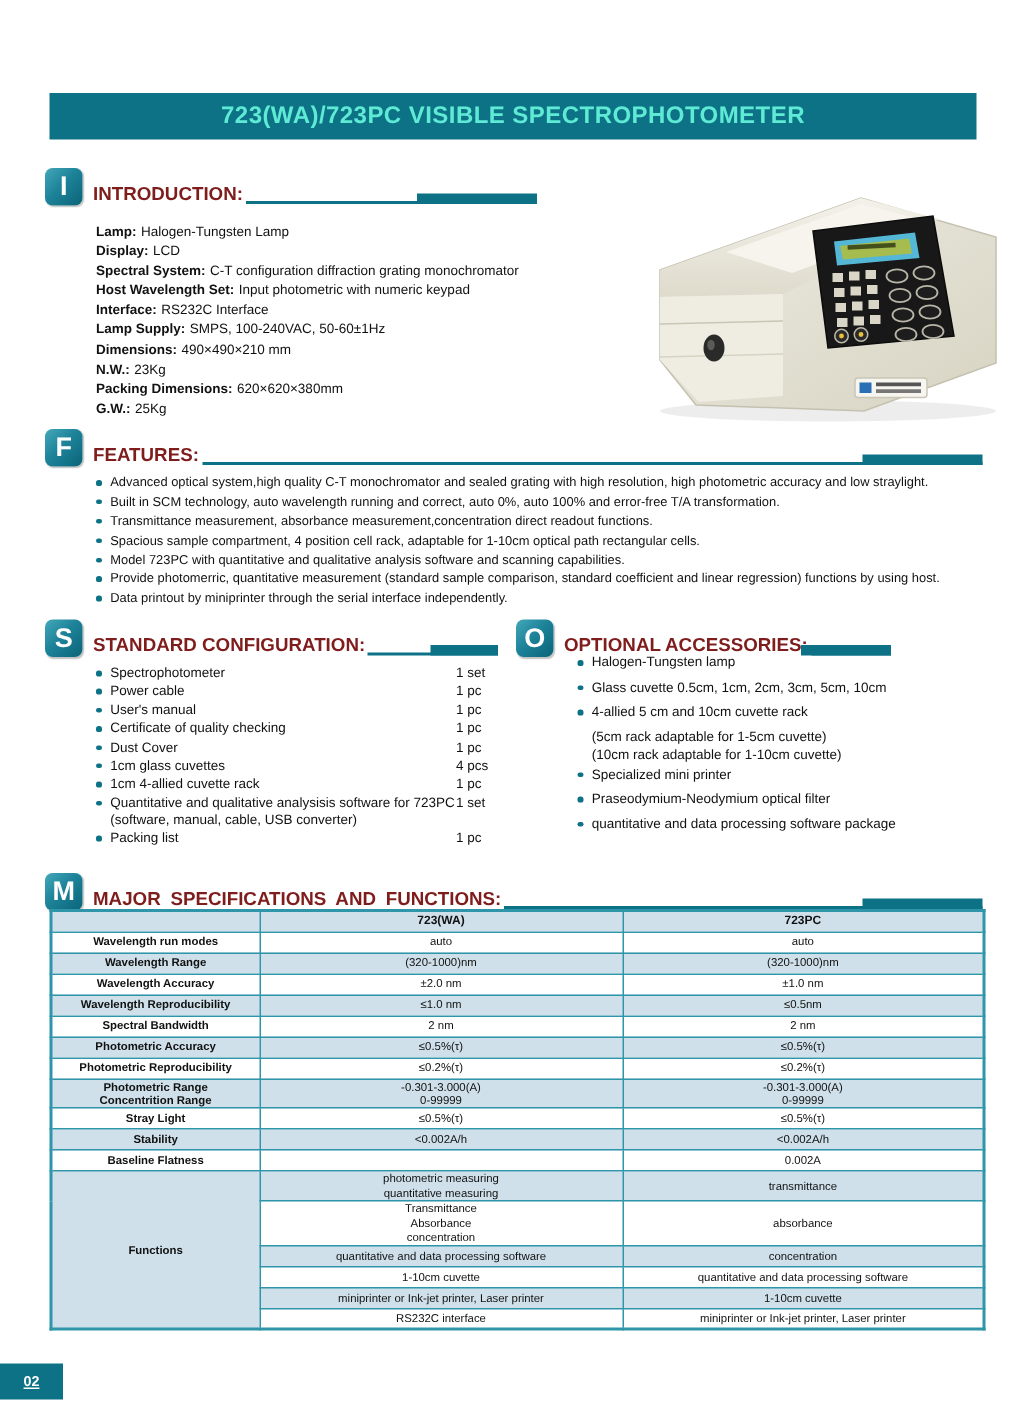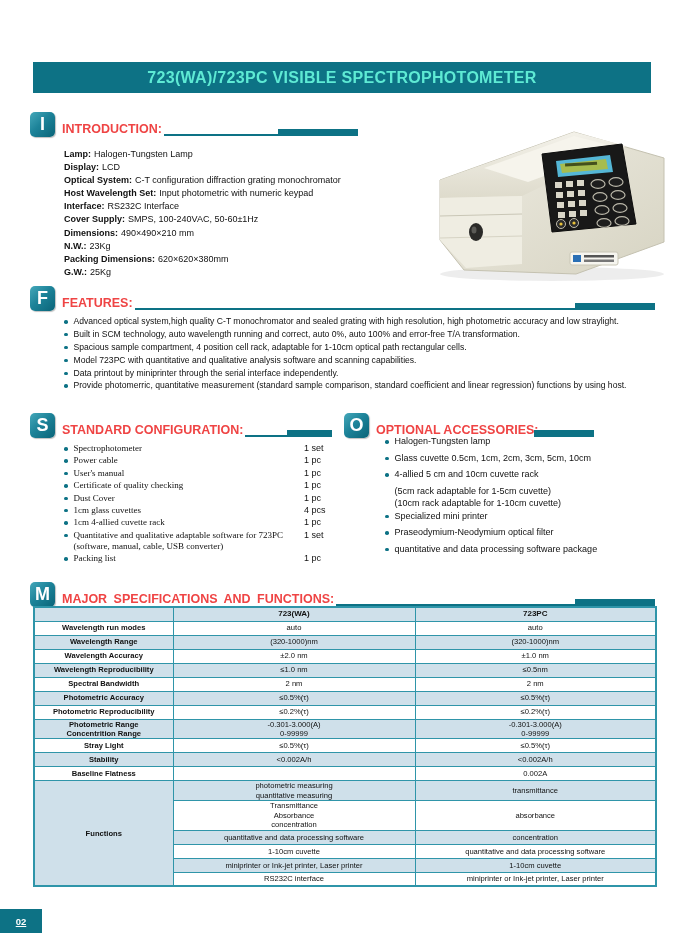--- a/index.html
+++ b/index.html
@@ -17,21 +17,21 @@
 
   
   .sec-head { position:absolute; display:flex; align-items:flex-end; }
   .sec-icon {
     width:25px; height:25px; border-radius:5px; flex-shrink:0;
     background:linear-gradient(135deg,#45a8ba 0%, #1d8399 45%, #0a6478 100%);
     color:#fff; font-weight:bold; font-size:18px; line-height:25px; text-align:center;
     box-shadow:1px 1px 1px rgba(0,0,0,.25);
   }
   .sec-title {
-    color:#ef4444; font-weight:bold; font-size:12.5px; line-height:13px;
+    color:#7f1d1d; font-weight:bold; font-size:12.5px; line-height:13px;
     margin-left:7px; white-space:nowrap; padding-bottom:1px;
   }
   .sec-title.spread { word-spacing:3px;margin-top:12px; }
   .sec-rule { flex:1; position:relative; height:25px; margin-left:2px; }
   .sec-rule::after {
     content:""; position:absolute; left:0; right:0; bottom:1px; height:2px; background:#0d7285;
   }
   .sec-bar { position:absolute; right:0; bottom:1px; height:7px; background:#0d7285; width:80px; }
   .sec-bar.w45 { width:45px; }
   .sec-bar.w60 { width:60px; }
@@ -48,21 +48,21 @@
   .bitem { display:flex; align-items:flex-start; }
   .dot {
     width:3.5px; height:3.5px; border-radius:50%; background:#0d7285;
     flex-shrink:0; margin-top:4px; margin-right:6px;
   }
   .features-list { left:64px; top:316px; width:596px; }
   .features-list .bitem { font-size:8.6px; line-height:10.6px; margin-bottom:2.3px; }
 
   .cfg-list { left:64px; top:443px; width:272px; }
   .cfg-list .bitem { font-size:9px; line-height:11px; margin-bottom:1.4px; }
-  .cfg-name { flex:1; white-space:pre-line;font-family:Liberation Serif, serif; }
+  .cfg-name { flex:1; white-space:pre-line; }
   .cfg-qty { width:32px; flex-shrink:0; text-align:left; }
 
   .opt-list { left:385px; top:436px; width:245px; }
   .opt-list .bitem { font-size:9px; line-height:11px; margin-bottom:5.5px; }
   .opt-list .bitem.indent { margin-bottom:1.5px; }
   .opt-list .bitem.indent .dot { visibility:hidden; }
 
   
   .spec-table {
     position:absolute; left:33px; top:606px; width:622px;
@@ -97,24 +97,24 @@
     <div class="sec-icon">I</div>
     <div class="sec-title">INTRODUCTION:</div>
     <div class="sec-rule">
         <div class="sec-bar"></div>
       </div>
   </div>
 
   <div class="intro-list">
     <div class="spec-line"><b>Lamp:</b><span>Halogen-Tungsten Lamp</span></div>
       <div class="spec-line"><b>Display:</b><span>LCD</span></div>
-      <div class="spec-line"><b>Optical System:</b><span>C-T configuration diffraction grating monochromator</span></div>
+      <div class="spec-line"><b>Spectral System:</b><span>C-T configuration diffraction grating monochromator</span></div>
       <div class="spec-line"><b>Host Wavelength Set:</b><span>Input photometric with numeric keypad</span></div>
       <div class="spec-line"><b>Interface:</b><span>RS232C Interface</span></div>
-      <div class="spec-line"><b>Cover Supply:</b><span>SMPS, 100-240VAC, 50-60±1Hz</span></div>
+      <div class="spec-line"><b>Lamp Supply:</b><span>SMPS, 100-240VAC, 50-60±1Hz</span></div>
       <div class="spec-line"><b>Dimensions:</b><span>490×490×210 mm</span></div>
       <div class="spec-line"><b>N.W.:</b><span>23Kg</span></div>
       <div class="spec-line"><b>Packing Dimensions:</b><span>620×620×380mm</span></div>
       <div class="spec-line"><b>G.W.:</b><span>25Kg</span></div>
   </div>
 
   <div class="product-img">
     <svg width="258" height="166" viewBox="0 0 258 166" xmlns="http://www.w3.org/2000/svg">
       <defs>
         <linearGradient id="bodyG" x1="0" y1="0" x2="1" y2="1">
@@ -196,33 +196,37 @@
     <div class="bitem">
       <span class="dot"></span>
       <span>Advanced optical system,high quality C-T monochromator and sealed grating with high resolution, high photometric accuracy and low straylight.</span>
     </div>
       <div class="bitem">
       <span class="dot"></span>
       <span>Built in SCM technology, auto wavelength running and correct, auto 0%, auto 100% and error-free T/A transformation.</span>
     </div>
       <div class="bitem">
       <span class="dot"></span>
+      <span>Transmittance measurement, absorbance measurement,concentration direct readout functions.</span>
+    </div>
+      <div class="bitem">
+      <span class="dot"></span>
       <span>Spacious sample compartment, 4 position cell rack, adaptable for 1-10cm optical path rectangular cells.</span>
     </div>
       <div class="bitem">
       <span class="dot"></span>
       <span>Model 723PC with quantitative and qualitative analysis software and scanning capabilities.</span>
     </div>
       <div class="bitem">
       <span class="dot"></span>
+      <span>Provide photomerric, quantitative measurement (standard sample comparison, standard coefficient and linear regression) functions by using host.</span>
+    </div>
+      <div class="bitem">
+      <span class="dot"></span>
       <span>Data printout by miniprinter through the serial interface independently.</span>
-    </div>
-      <div class="bitem">
-      <span class="dot"></span>
-      <span>Provide photomerric, quantitative measurement (standard sample comparison, standard coefficient and linear regression) functions by using host.</span>
     </div>
   </div>
 
   <div class="sec-head" style="left:30px; top:413px; width:302px;">
     <div class="sec-icon">S</div>
     <div class="sec-title">STANDARD CONFIGURATION:</div>
     <div class="sec-rule">
         <div class="sec-bar w45"></div>
       </div>
   </div>
@@ -258,21 +262,21 @@
       <span class="cfg-name">1cm glass cuvettes</span>
       <span class="cfg-qty">4 pcs</span>
     </div>
       <div class="bitem">
       <span class="dot"></span>
       <span class="cfg-name">1cm 4-allied cuvette rack</span>
       <span class="cfg-qty">1 pc</span>
     </div>
       <div class="bitem">
       <span class="dot"></span>
-      <span class="cfg-name">Quantitative and qualitative adaptable software for 723PC
+      <span class="cfg-name">Quantitative and qualitative analysisis software for 723PC
 (software, manual, cable, USB converter)</span>
       <span class="cfg-qty">1 set</span>
     </div>
       <div class="bitem">
       <span class="dot"></span>
       <span class="cfg-name">Packing list</span>
       <span class="cfg-qty">1 pc</span>
     </div>
   </div>
 

